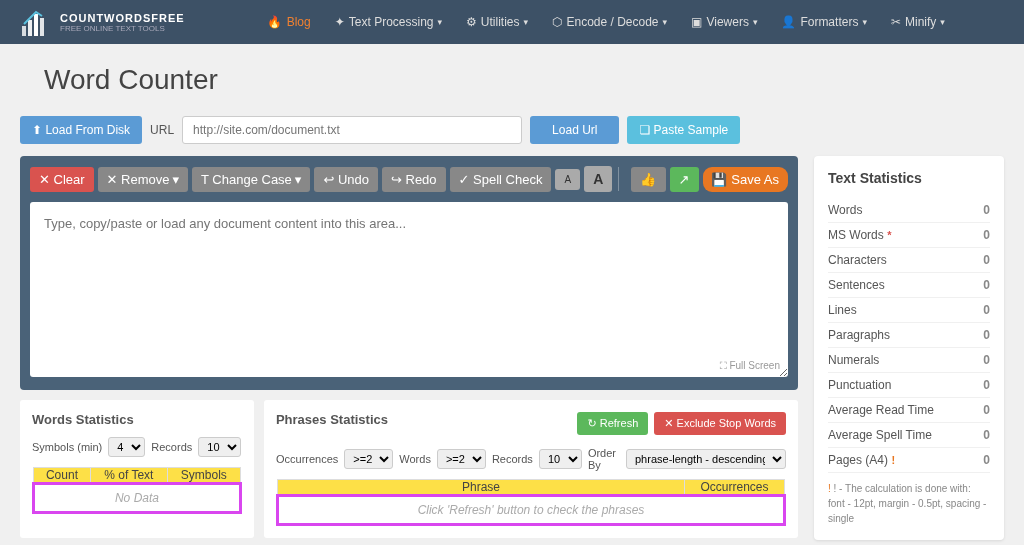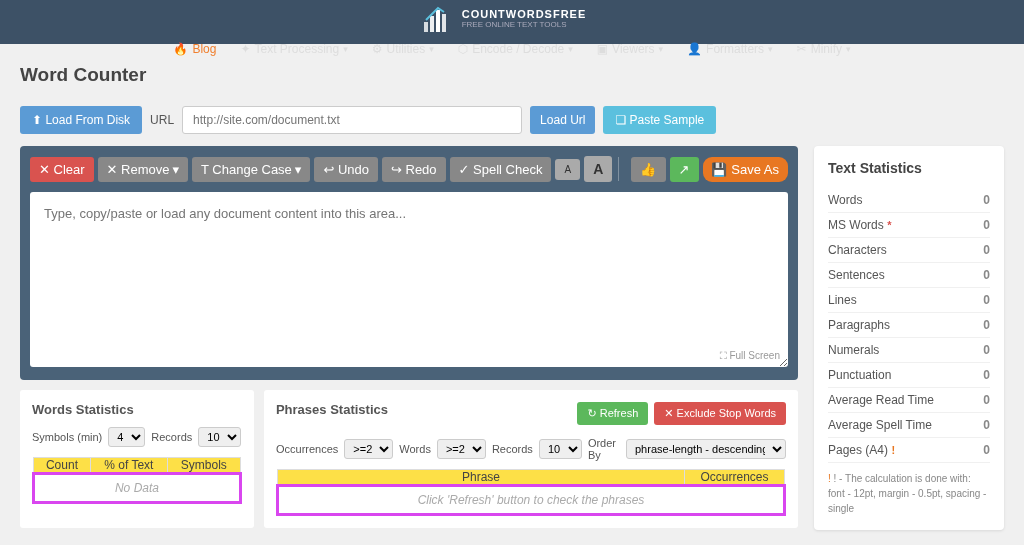--- a/index.html
+++ b/index.html
@@ -5,21 +5,20 @@
     * { box-sizing: border-box; margin: 0; padding: 0; }
     body { font-family: Arial, sans-serif; font-size: 13px; background: #f0f0f0; color: #333; }
 
     
     .navbar {
       background: #3d5166;
       display: flex;
       align-items: center;
       padding: 0 16px;
       height: 44px;
-      flex-direction: column;
     }
     .navbar-brand {
       display: flex;
       align-items: center;
       margin-right: 20px;
     }
     .navbar-logo {
       width: 36px;
       height: 36px;
       margin-right: 8px;
@@ -56,24 +55,25 @@
       border-radius: 3px;
     }
     .nav-link.active { color: #f08030; }
     .nav-link .caret { font-size: 9px; }
 
     
     .page-wrapper {
       padding: 20px 20px 20px 20px;
     }
     .page-title {
-      font-size: 19px;
-      font-weight: bold;
+      font-size: 28px;
+      font-weight: normal;
       color: #444;
       margin-bottom: 20px;
+      margin-left: 24px;
     }
 
     
     .url-bar {
       display: flex;
       align-items: center;
       gap: 8px;
       margin-bottom: 12px;
     }
     .btn-load-disk {
@@ -98,21 +98,21 @@
       border: 1px solid #ccc;
       border-radius: 3px;
       font-size: 12px;
       color: #999;
       max-width: 340px;
     }
     .btn-load-url {
       background: #5b9bd5;
       color: white;
       border: none;
-      padding: 7px 10px;
+      padding: 7px 22px;
       border-radius: 3px;
       cursor: pointer;
       font-size: 12px;
     }
     .btn-paste-sample {
       background: #5bc0de;
       color: white;
       border: none;
       padding: 7px 12px;
       border-radius: 3px;

